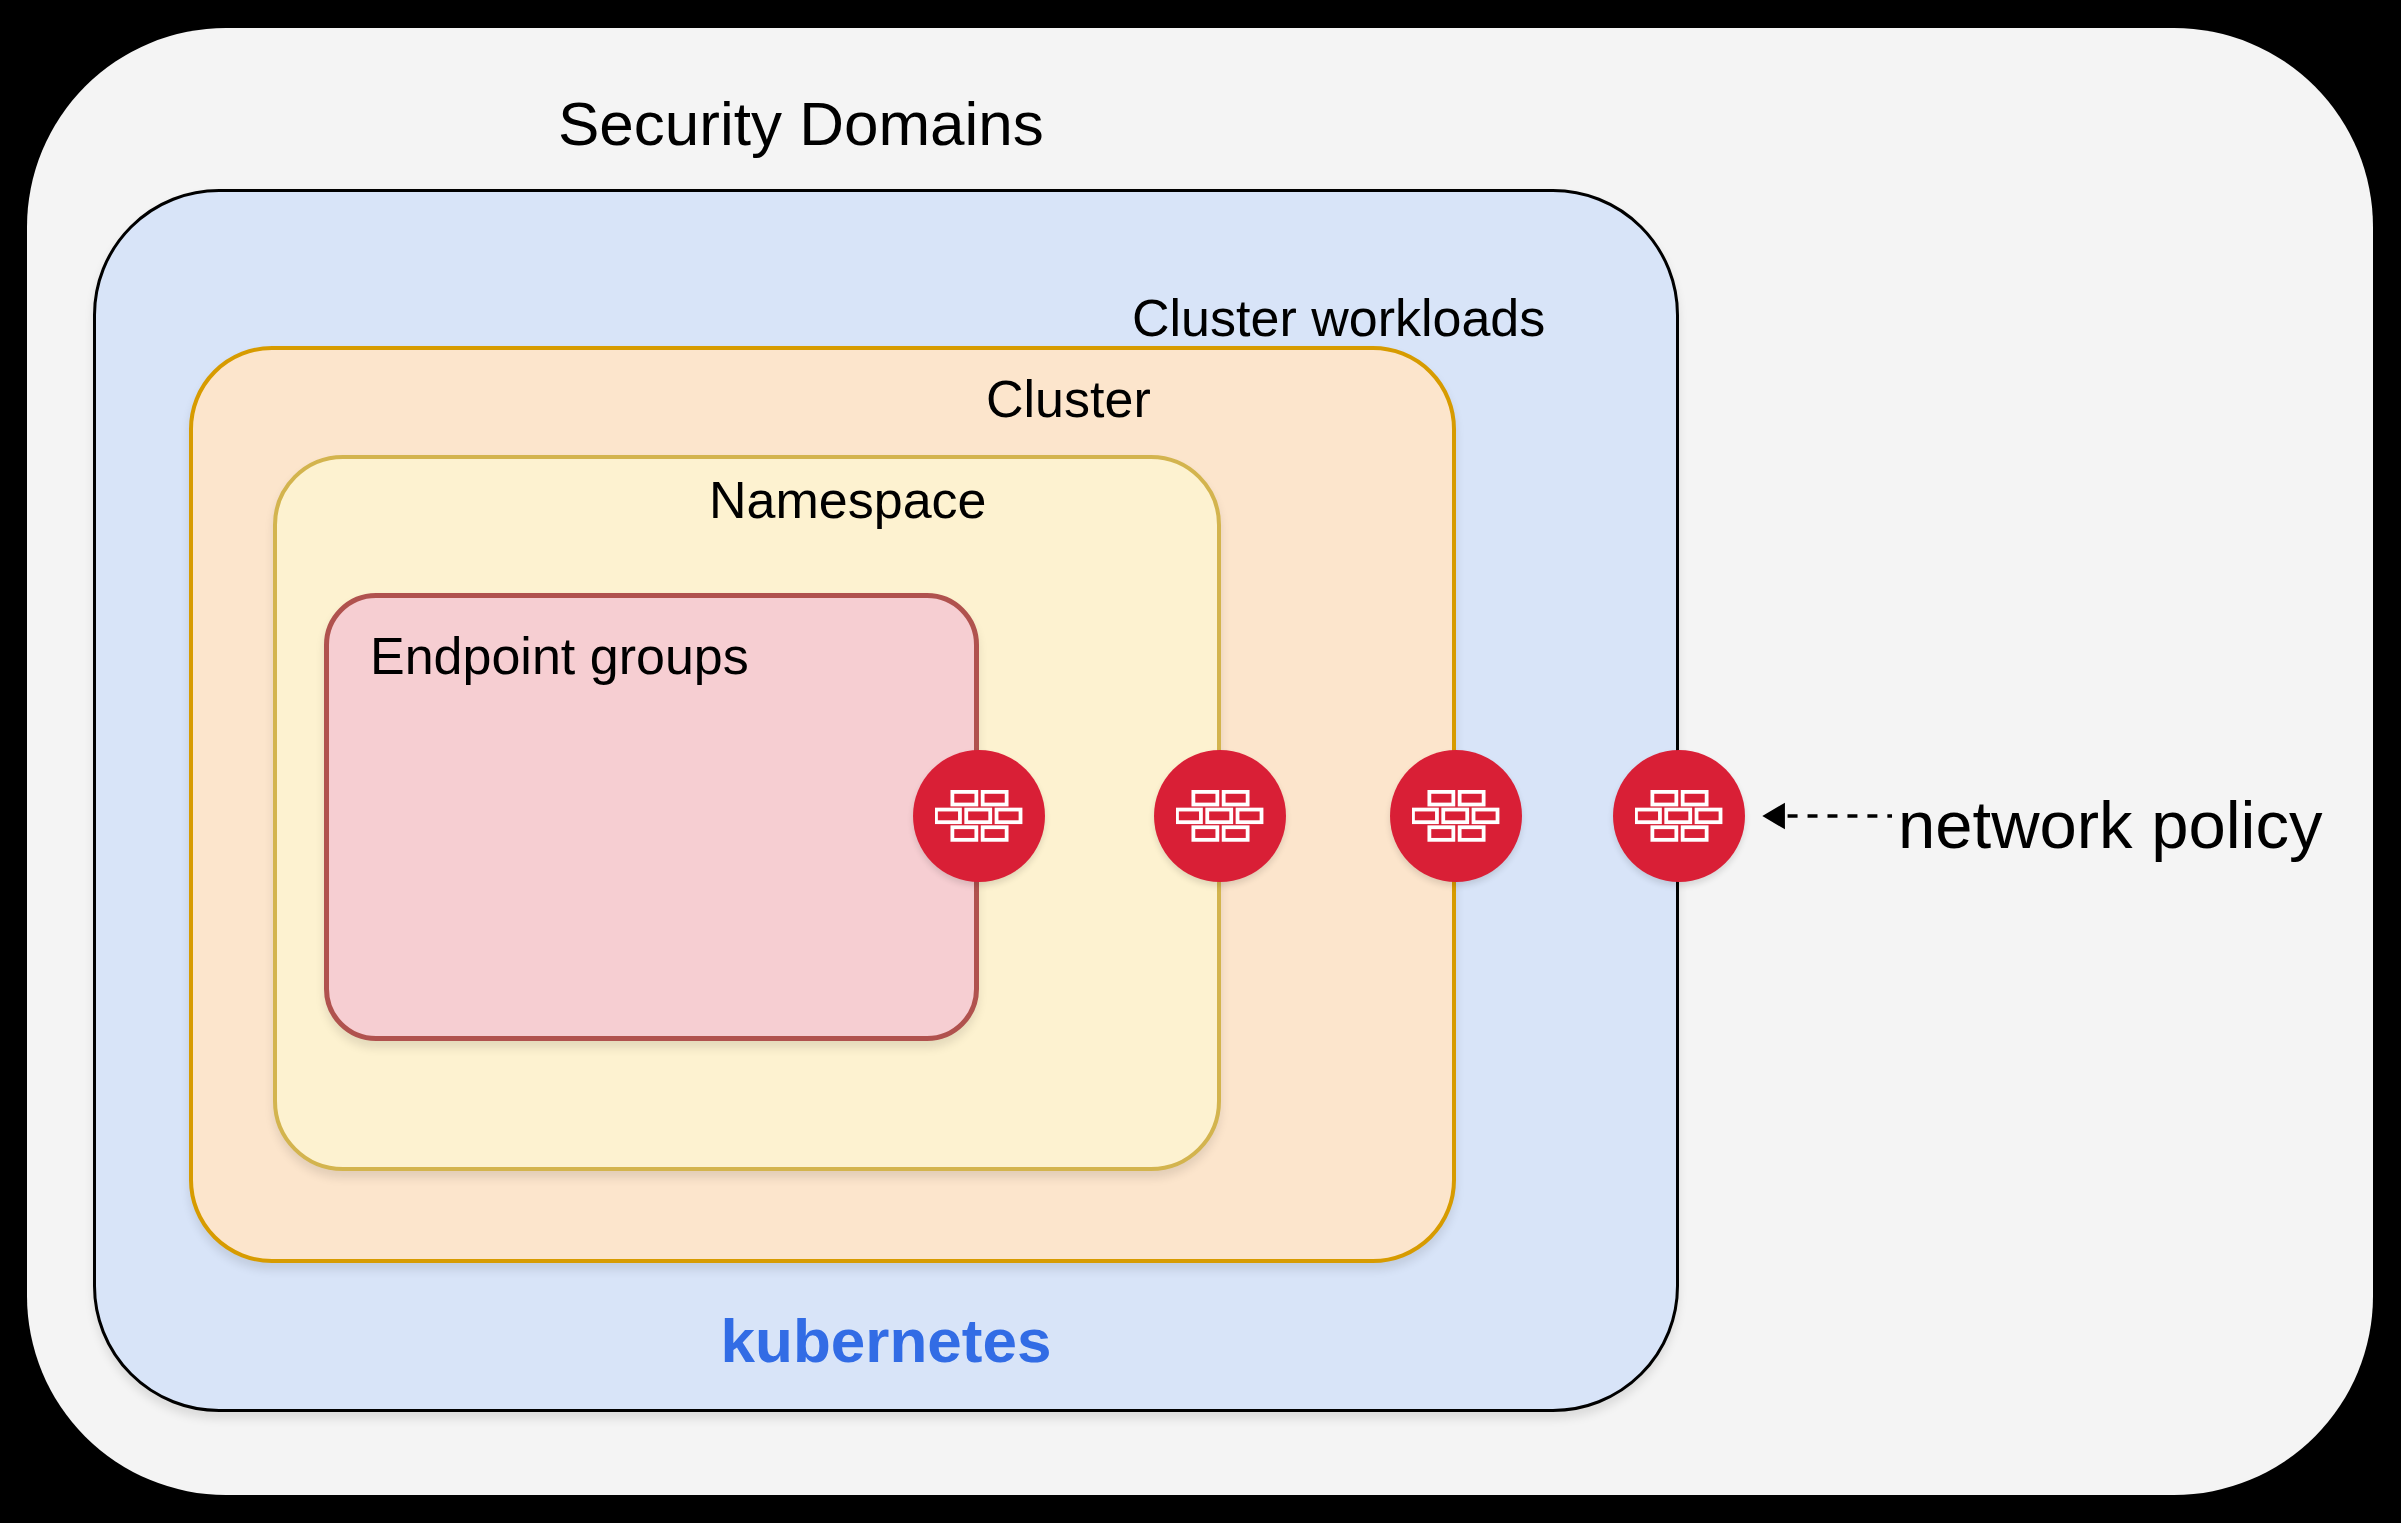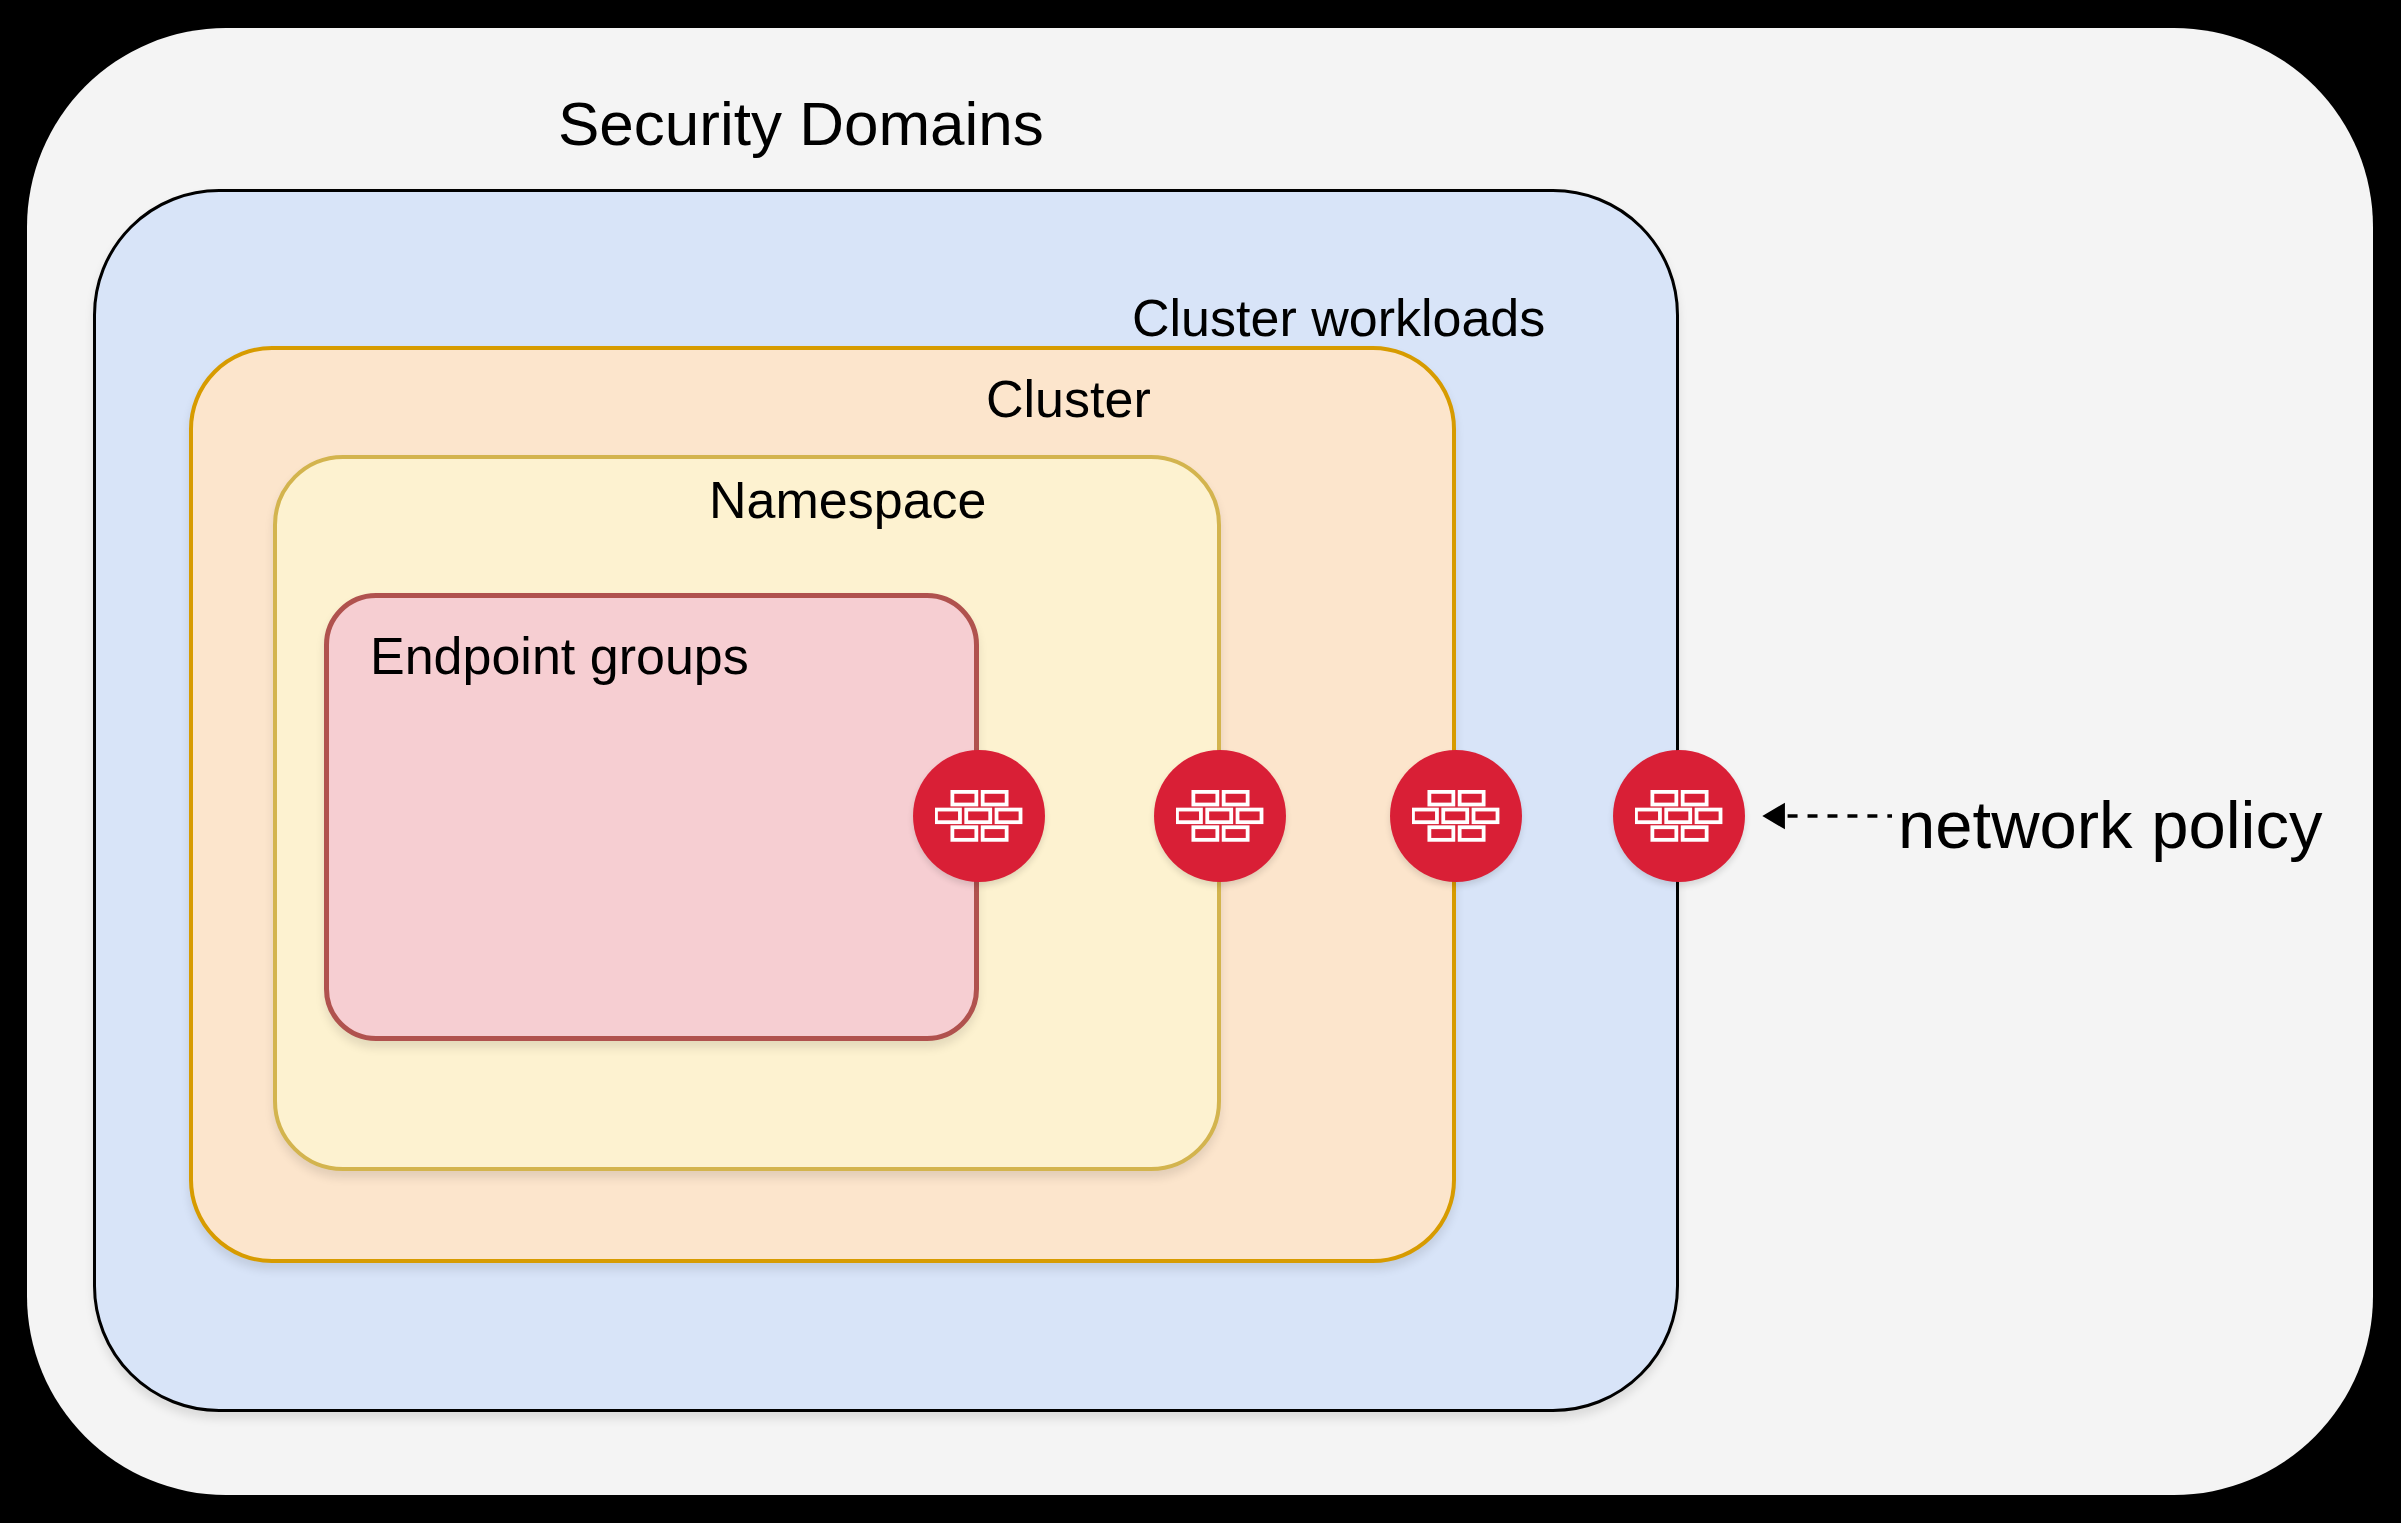--- a/index.html
+++ b/index.html
@@ -134,20 +134,21 @@
 
   <div class="box" id="cluster-box"></div>
   <div class="box" id="tenant-box"></div>
   <div class="box" id="namespace-box"></div>
   <div class="box" id="endpoint-box"></div>
 
   <div class="label" id="cluster-label">Cluster workloads</div>
   <div class="label" id="tenant-label">Cluster</div>
   <div class="label" id="namespace-label">Namespace</div>
   <div class="label" id="endpoint-label">Endpoint groups</div>
+  <div class="label" id="kubernetes-label">kubernetes</div>
 
   <div class="firewall-circle" id="firewall-1">
     <svg class="brick-svg" viewBox="0 0 140 84">
       <rect x="27" y="3" width="38" height="20"></rect>
       <rect x="75" y="3" width="38" height="20"></rect>
       <rect x="1" y="31" width="38" height="20"></rect>
       <rect x="49" y="31" width="38" height="20"></rect>
       <rect x="97" y="31" width="38" height="20"></rect>
       <rect x="27" y="59" width="38" height="20"></rect>
       <rect x="75" y="59" width="38" height="20"></rect>

